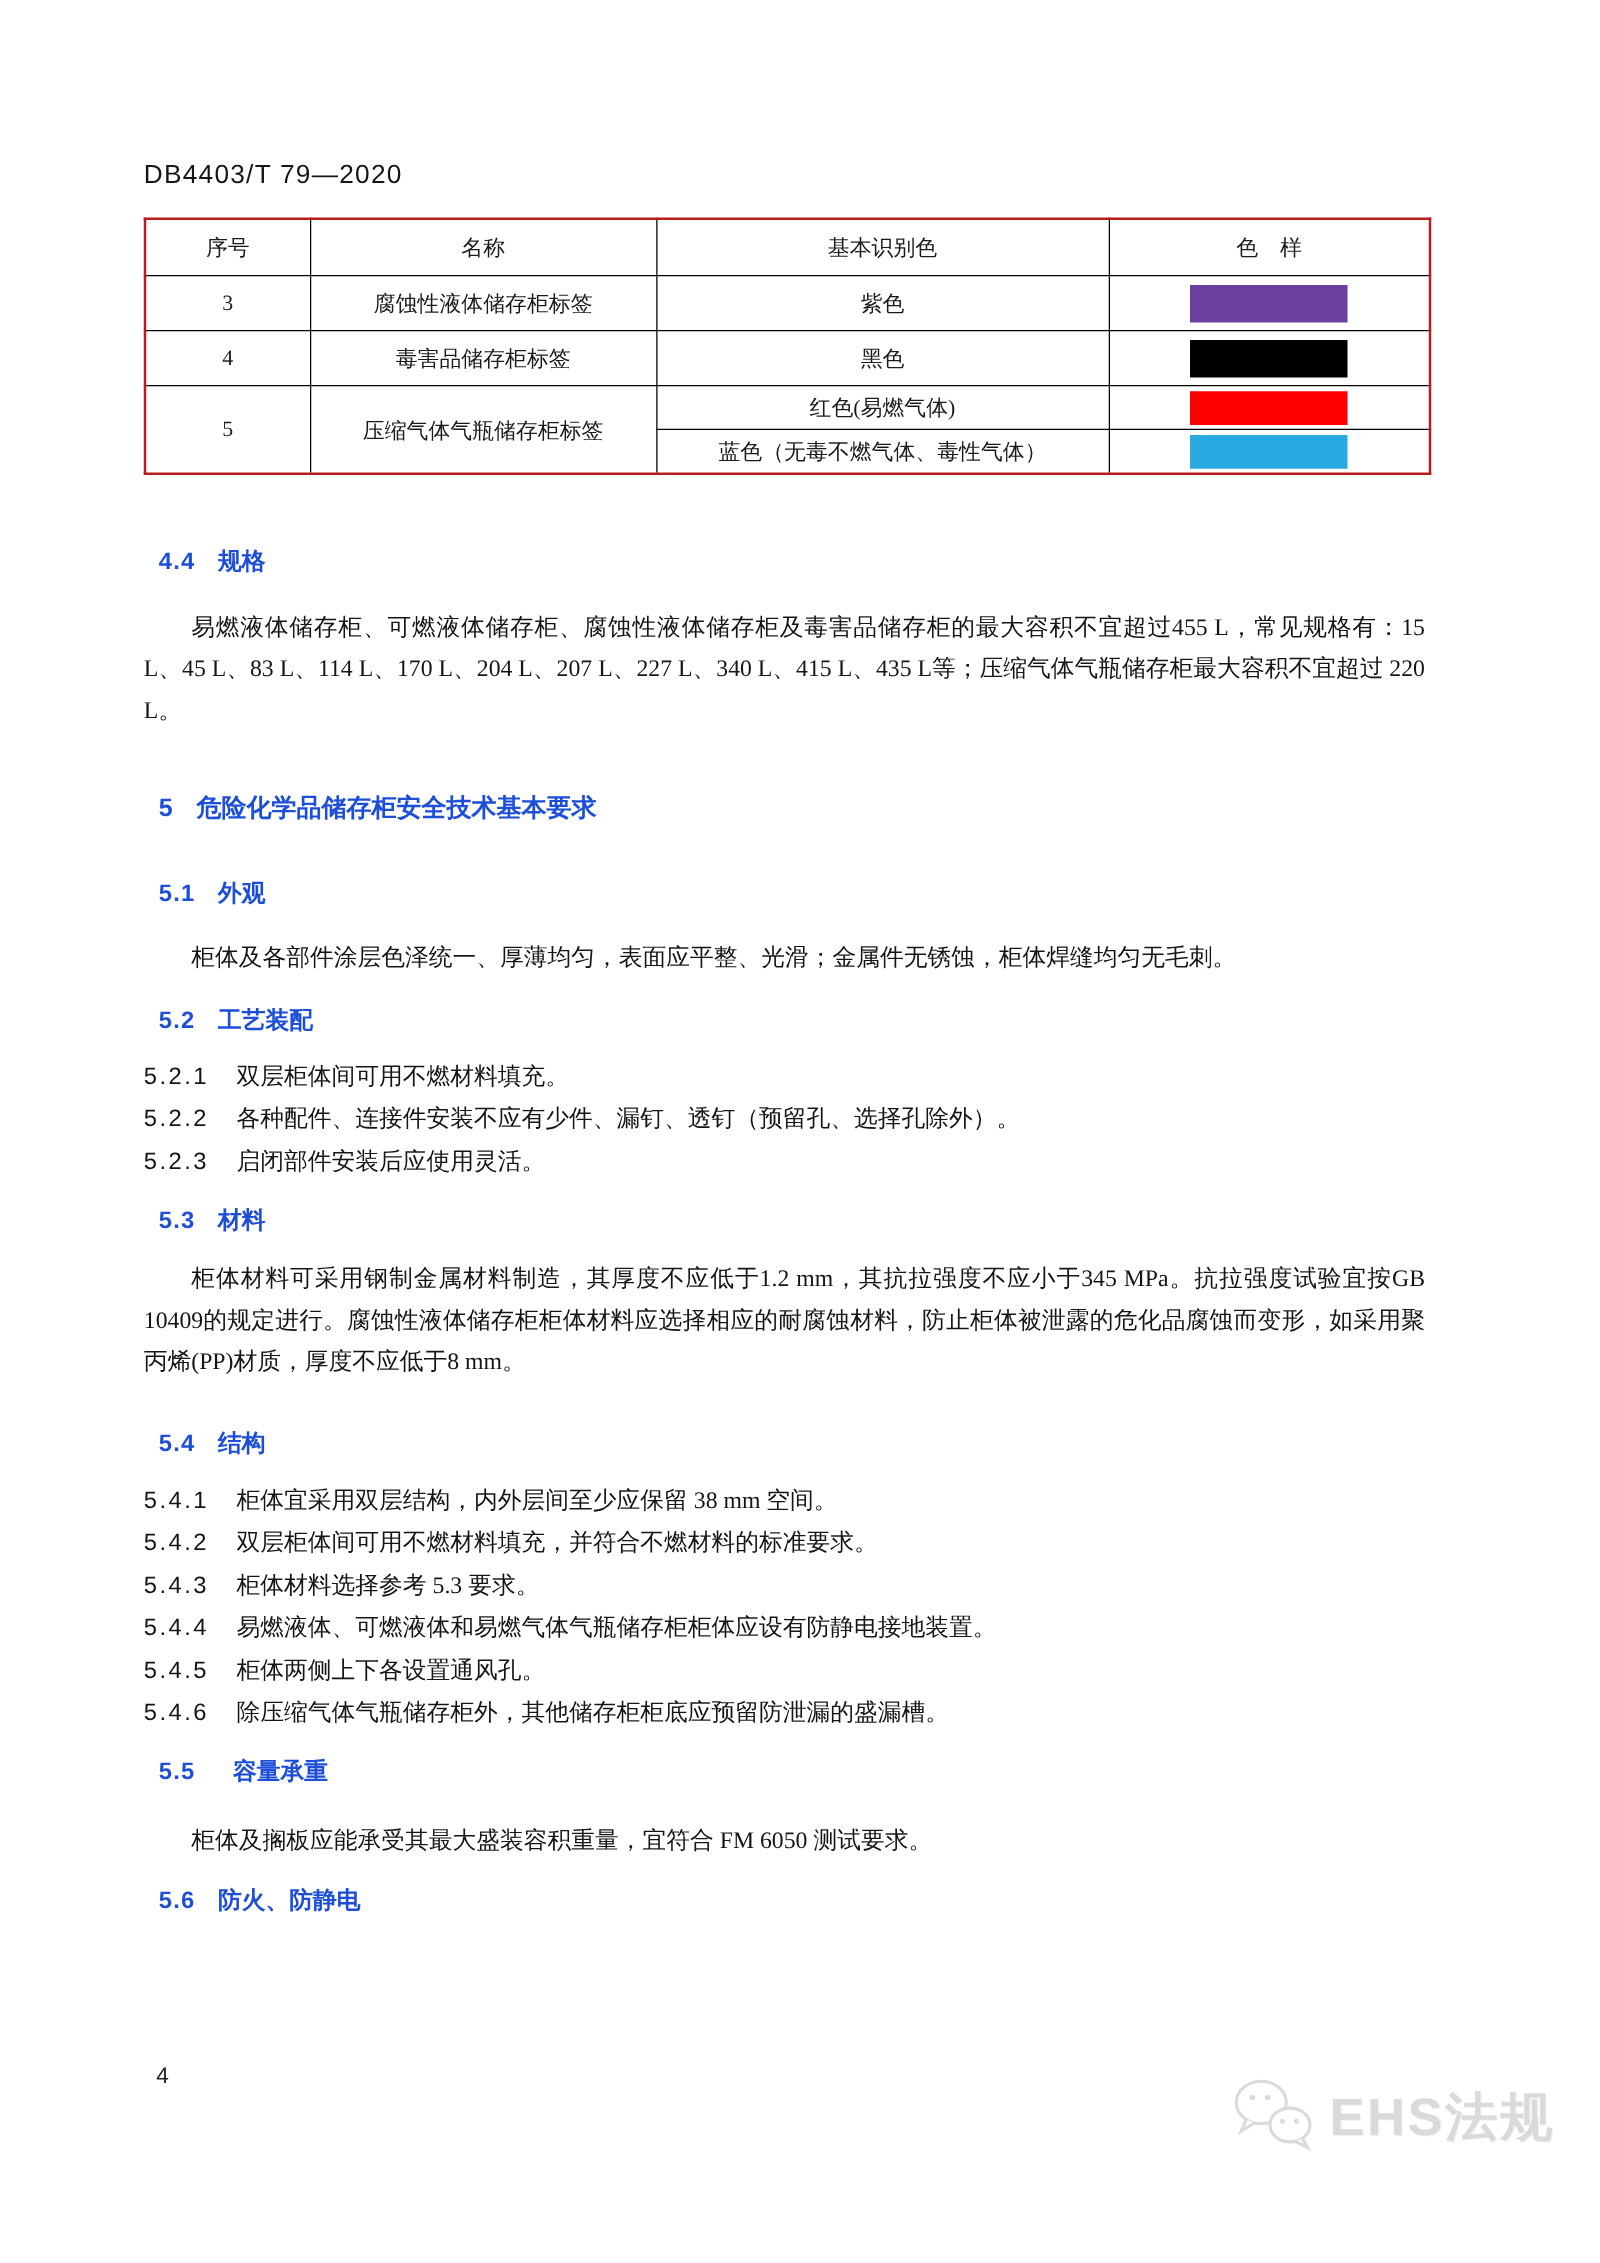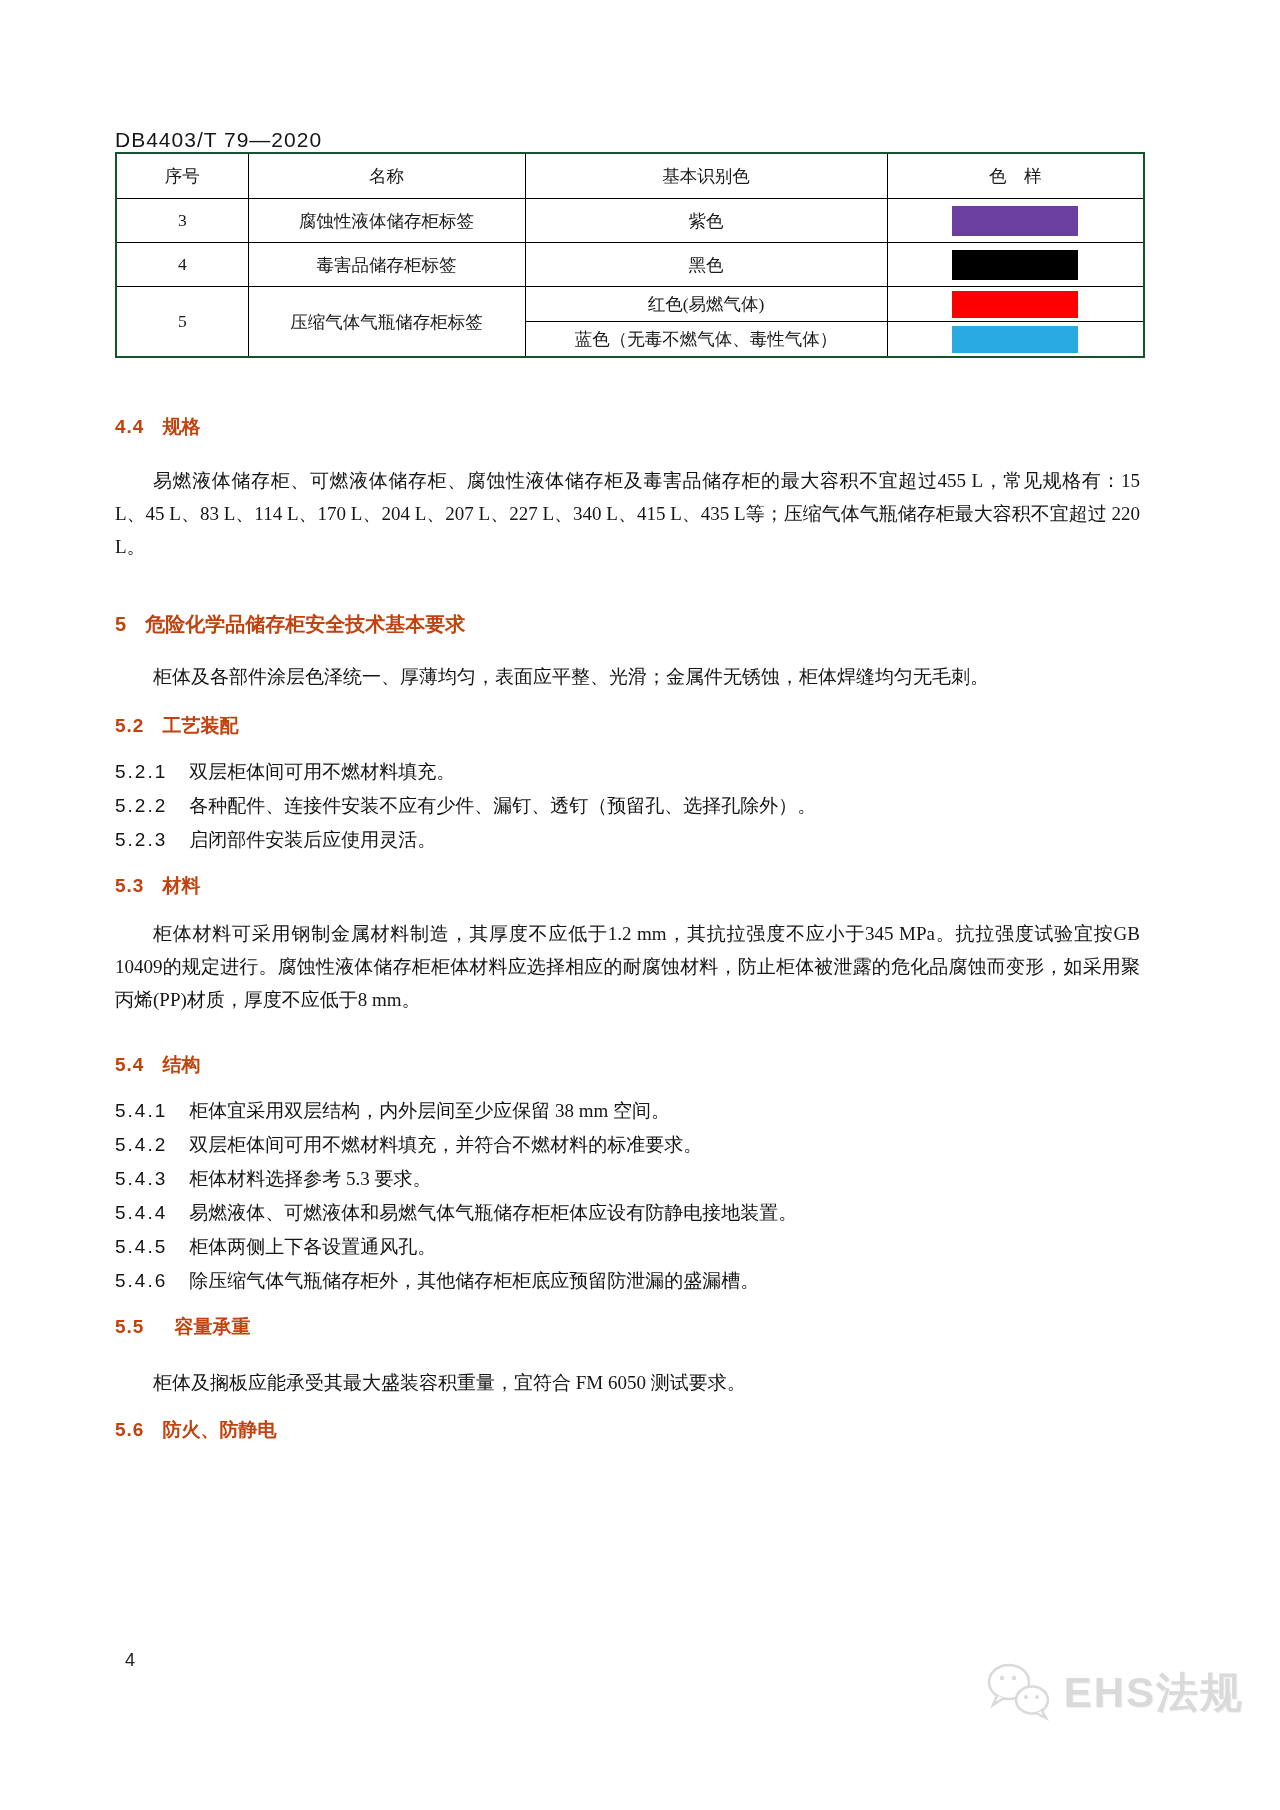--- a/index.html
+++ b/index.html
@@ -22,24 +22,25 @@
   }
   .table-title{
     margin-top:100px;
     text-align:center;
     font-family:"Liberation Sans","DejaVu Sans",sans-serif;
     font-weight:bold;
     font-size:20px;
     color:#141414;
   }
   table.color-table{
+    margin-top:22px;
     width:1028px;
     border-collapse:collapse;
     table-layout:fixed;
-    border:2px solid #14532d;
+    border:2px solid #b91c1c;
   }
   table.color-table td{
     border:1px solid #000;
     text-align:center;
     vertical-align:middle;
     font-size:17.5px;
     color:#1a1a1a;
     padding:0 4px;
   }
   tr.thead td{height:44px;font-size:17.5px;}
@@ -48,22 +49,22 @@
   .swatch{
     width:126px;height:30px;
     margin:0 auto;
   }
   .swatch.small{height:27px;}
   .h{
     display:flex;align-items:baseline;
     font-family:"Liberation Sans","DejaVu Sans",sans-serif;
     font-weight:bold;
     font-size:19px;
-    color:#c2410c;
-    margin:0;
+    color:#1d4ed8;
+    margin:12px;
   }
   .h .hnum{margin-right:18px;letter-spacing:1px;}
   .h.h1{font-size:20px;}
   .h44{margin-top:56px;}
   .h5 {margin-top:48px;}
   .h51{margin-top:42px;}
   .h52{margin-top:20px;}
   .h53{margin-top:16px;}
   .h54{margin-top:36px;}
   .h55{margin-top:16px;gap:12px;}
@@ -175,20 +176,24 @@
     <span class="hnum">4.4</span>
     <span>规格</span>
   </h2>
   <p class="para">易燃液体储存柜、可燃液体储存柜、腐蚀性液体储存柜及毒害品储存柜的最大容积不宜超过455 L，常见规格有：15 L、45 L、83 L、114 L、170 L、204 L、207 L、227 L、340 L、415 L、435 L等；压缩气体气瓶储存柜最大容积不宜超过 220 L。</p>
 
   <h2 class="h h1 h5">
     <span class="hnum">5</span>
     <span>危险化学品储存柜安全技术基本要求</span>
   </h2>
 
+  <h2 class="h h51">
+    <span class="hnum">5.1</span>
+    <span>外观</span>
+  </h2>
   <p class="para p51">柜体及各部件涂层色泽统一、厚薄均匀，表面应平整、光滑；金属件无锈蚀，柜体焊缝均匀无毛刺。</p>
 
   <h2 class="h h52">
     <span class="hnum">5.2</span>
     <span>工艺装配</span>
   </h2>
   <div class="clauses">
     <div class="clause">
       <span class="cnum">5.2.1</span>
       <span class="ctext">双层柜体间可用不燃材料填充。</span>

